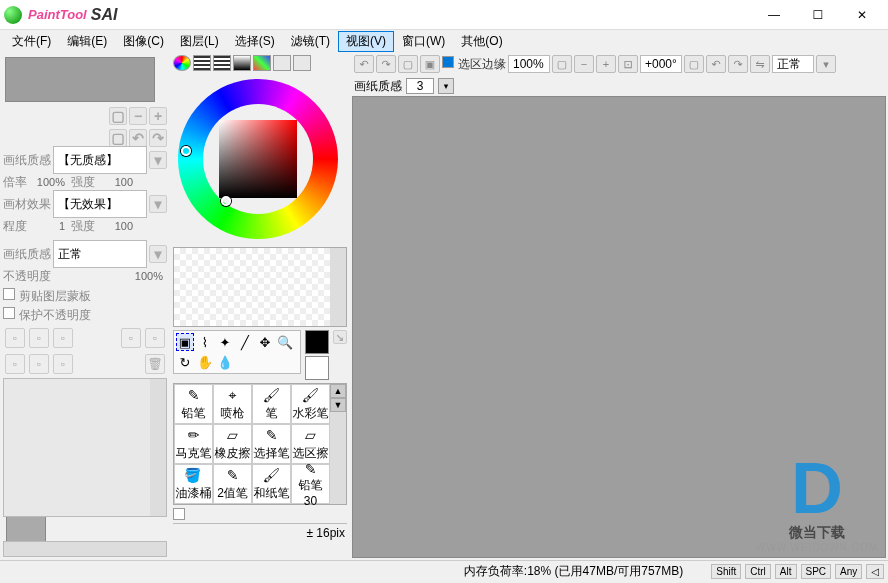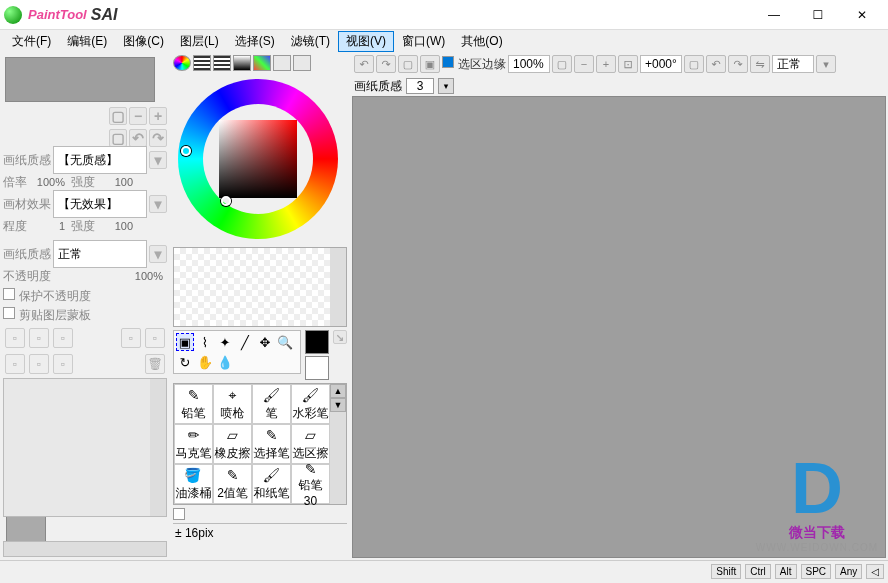--- a/index.html
+++ b/index.html
@@ -56,42 +56,42 @@
 .tool { width: 18px; height: 18px; display: flex; align-items: center; justify-content: center; font-size: 13px; }
 .tool.sel { border: 1px dashed #00f; background: #dde8ff; }
 .swatches { display: flex; flex-direction: column; gap: 2px; }
 .swatch { width: 24px; height: 24px; border: 1px solid #888; }
 .brushes { border: 1px solid #aaa; background: #fff; display: flex; flex-wrap: wrap; position: relative; padding-right: 16px; }
 .brush { width: 39px; height: 40px; border: 1px solid #ccc; display: flex; flex-direction: column; align-items: center; justify-content: center; font-size: 10px; text-align: center; }
 .brush .bicon { font-size: 14px; height: 18px; }
 .brushes .vscroll { position: absolute; right: 0; top: 0; width: 16px; height: 100%; background: #ddd; }
 .brushes .vup, .brushes .vdn { height: 14px; background: #ccc; border: 1px solid #aaa; display: flex; align-items: center; justify-content: center; font-size: 9px; }
 .footlabel { font-size: 11px; color: #333; padding: 2px; }
-.sizeval { text-align: left; font-size: 12px; border-top: 1px solid #bbb; padding: 2px; }
+.sizeval { text-align: right; font-size: 12px; border-top: 1px solid #bbb; padding: 2px; }
 
 
 .canvasarea { flex: 1; background: #f0f0f0; display: flex; flex-direction: column; }
 .canvtoolbar { height: 24px; display: flex; align-items: center; gap: 2px; padding: 2px 4px; }
 .cbtn { width: 20px; height: 18px; background: #e8e8e8; border: 1px solid #bbb; border-radius: 2px; display: flex; align-items: center; justify-content: center; color: #888; font-size: 11px; }
 .cdrop { height: 18px; background: #fff; border: 1px solid #bbb; padding: 0 4px; display: flex; align-items: center; font-size: 11px; min-width: 42px; }
 .stabilizer-row { height: 20px; display: flex; align-items: center; gap: 4px; padding: 0 4px; font-size: 12px; }
 .stab-input { width: 28px; height: 16px; border: 1px solid #999; background: #fff; text-align: center; font-size: 11px; }
 .stab-dd { width: 16px; height: 16px; background: #ddd; border: 1px solid #999; display: flex; align-items: center; justify-content: center; font-size: 9px; }
 .canvas { flex: 1; background: #9e9e9e; border: 1px solid #888; margin: 0 2px 2px 2px; position: relative; }
 
 
 .statusbar { height: 22px; background: #f0f0f0; border-top: 1px solid #ccc; display: flex; align-items: center; padding: 0 4px; gap: 4px; }
 .status-left { flex: 1; }
 .status-mid { font-size: 12px; }
 .status-key { padding: 1px 4px; border: 1px solid #bbb; background: #e8e8e8; font-size: 10px; }
 
 
 .watermark { position: absolute; right: 10px; bottom: 30px; text-align: center; opacity: 0.9; pointer-events: none; }
 .watermark .d-logo { font-size: 72px; font-weight: bold; color: #1e90d8; line-height: 1; font-family: Arial; }
-.watermark .wm-text { font-size: 14px; font-weight: bold; color: #a21caf; }
+.watermark .wm-text { font-size: 14px; font-weight: bold; color: #404040; }
 .watermark .wm-url { font-size: 10px; color: #999; letter-spacing: 1px; }
 
 .flex-spacer { flex: 1; }
 </style>
 </head>
 <body>
 
 <div class="titlebar">
   <div class="logo"></div>
   <span class="title1">PaintTool</span>
@@ -170,25 +170,25 @@
         </div>
       <div class="gbtn">▾</div>
     </div>
     <div class="row">
       <span class="lbl">不透明度</span>
       <div class="flex-spacer"></div>
       <span class="valuebox">100%</span>
     </div>
     <div class="chk">
         <div class="chkbox"></div>
-        <span>保护不透明度</span>
+        <span>剪贴图层蒙板</span>
       </div>
     <div class="chk">
         <div class="chkbox"></div>
-        <span>剪贴图层蒙板</span>
+        <span>保护不透明度</span>
       </div>
     <div class="iconrow">
       <div class="iconbtn">▫</div>
       <div class="iconbtn">▫</div>
       <div class="iconbtn">▫</div>
       <div class="flex-spacer"></div>
       <div class="iconbtn">▫</div>
       <div class="iconbtn">▫</div>
     </div>
     <div class="iconrow">
@@ -346,20 +346,21 @@
       <span>画纸质感</span>
       <div class="stab-input"><span>3</span></div>
       <div class="stab-dd">▾</div>
     </div>
     <div class="canvas"></div>
   </div>
 </div>
 
 <div class="statusbar">
   <div class="status-left"></div>
+  <span class="status-mid">内存负荷率:18% (已用47MB/可用757MB)</span>
   <div style="width:20px"></div>
   <span class="status-key">Shift</span>
   <span class="status-key">Ctrl</span>
   <span class="status-key">Alt</span>
   <span class="status-key">SPC</span>
   <span class="status-key">Any</span>
   <span class="status-key">◁</span>
 </div>
 
 <div class="watermark">

